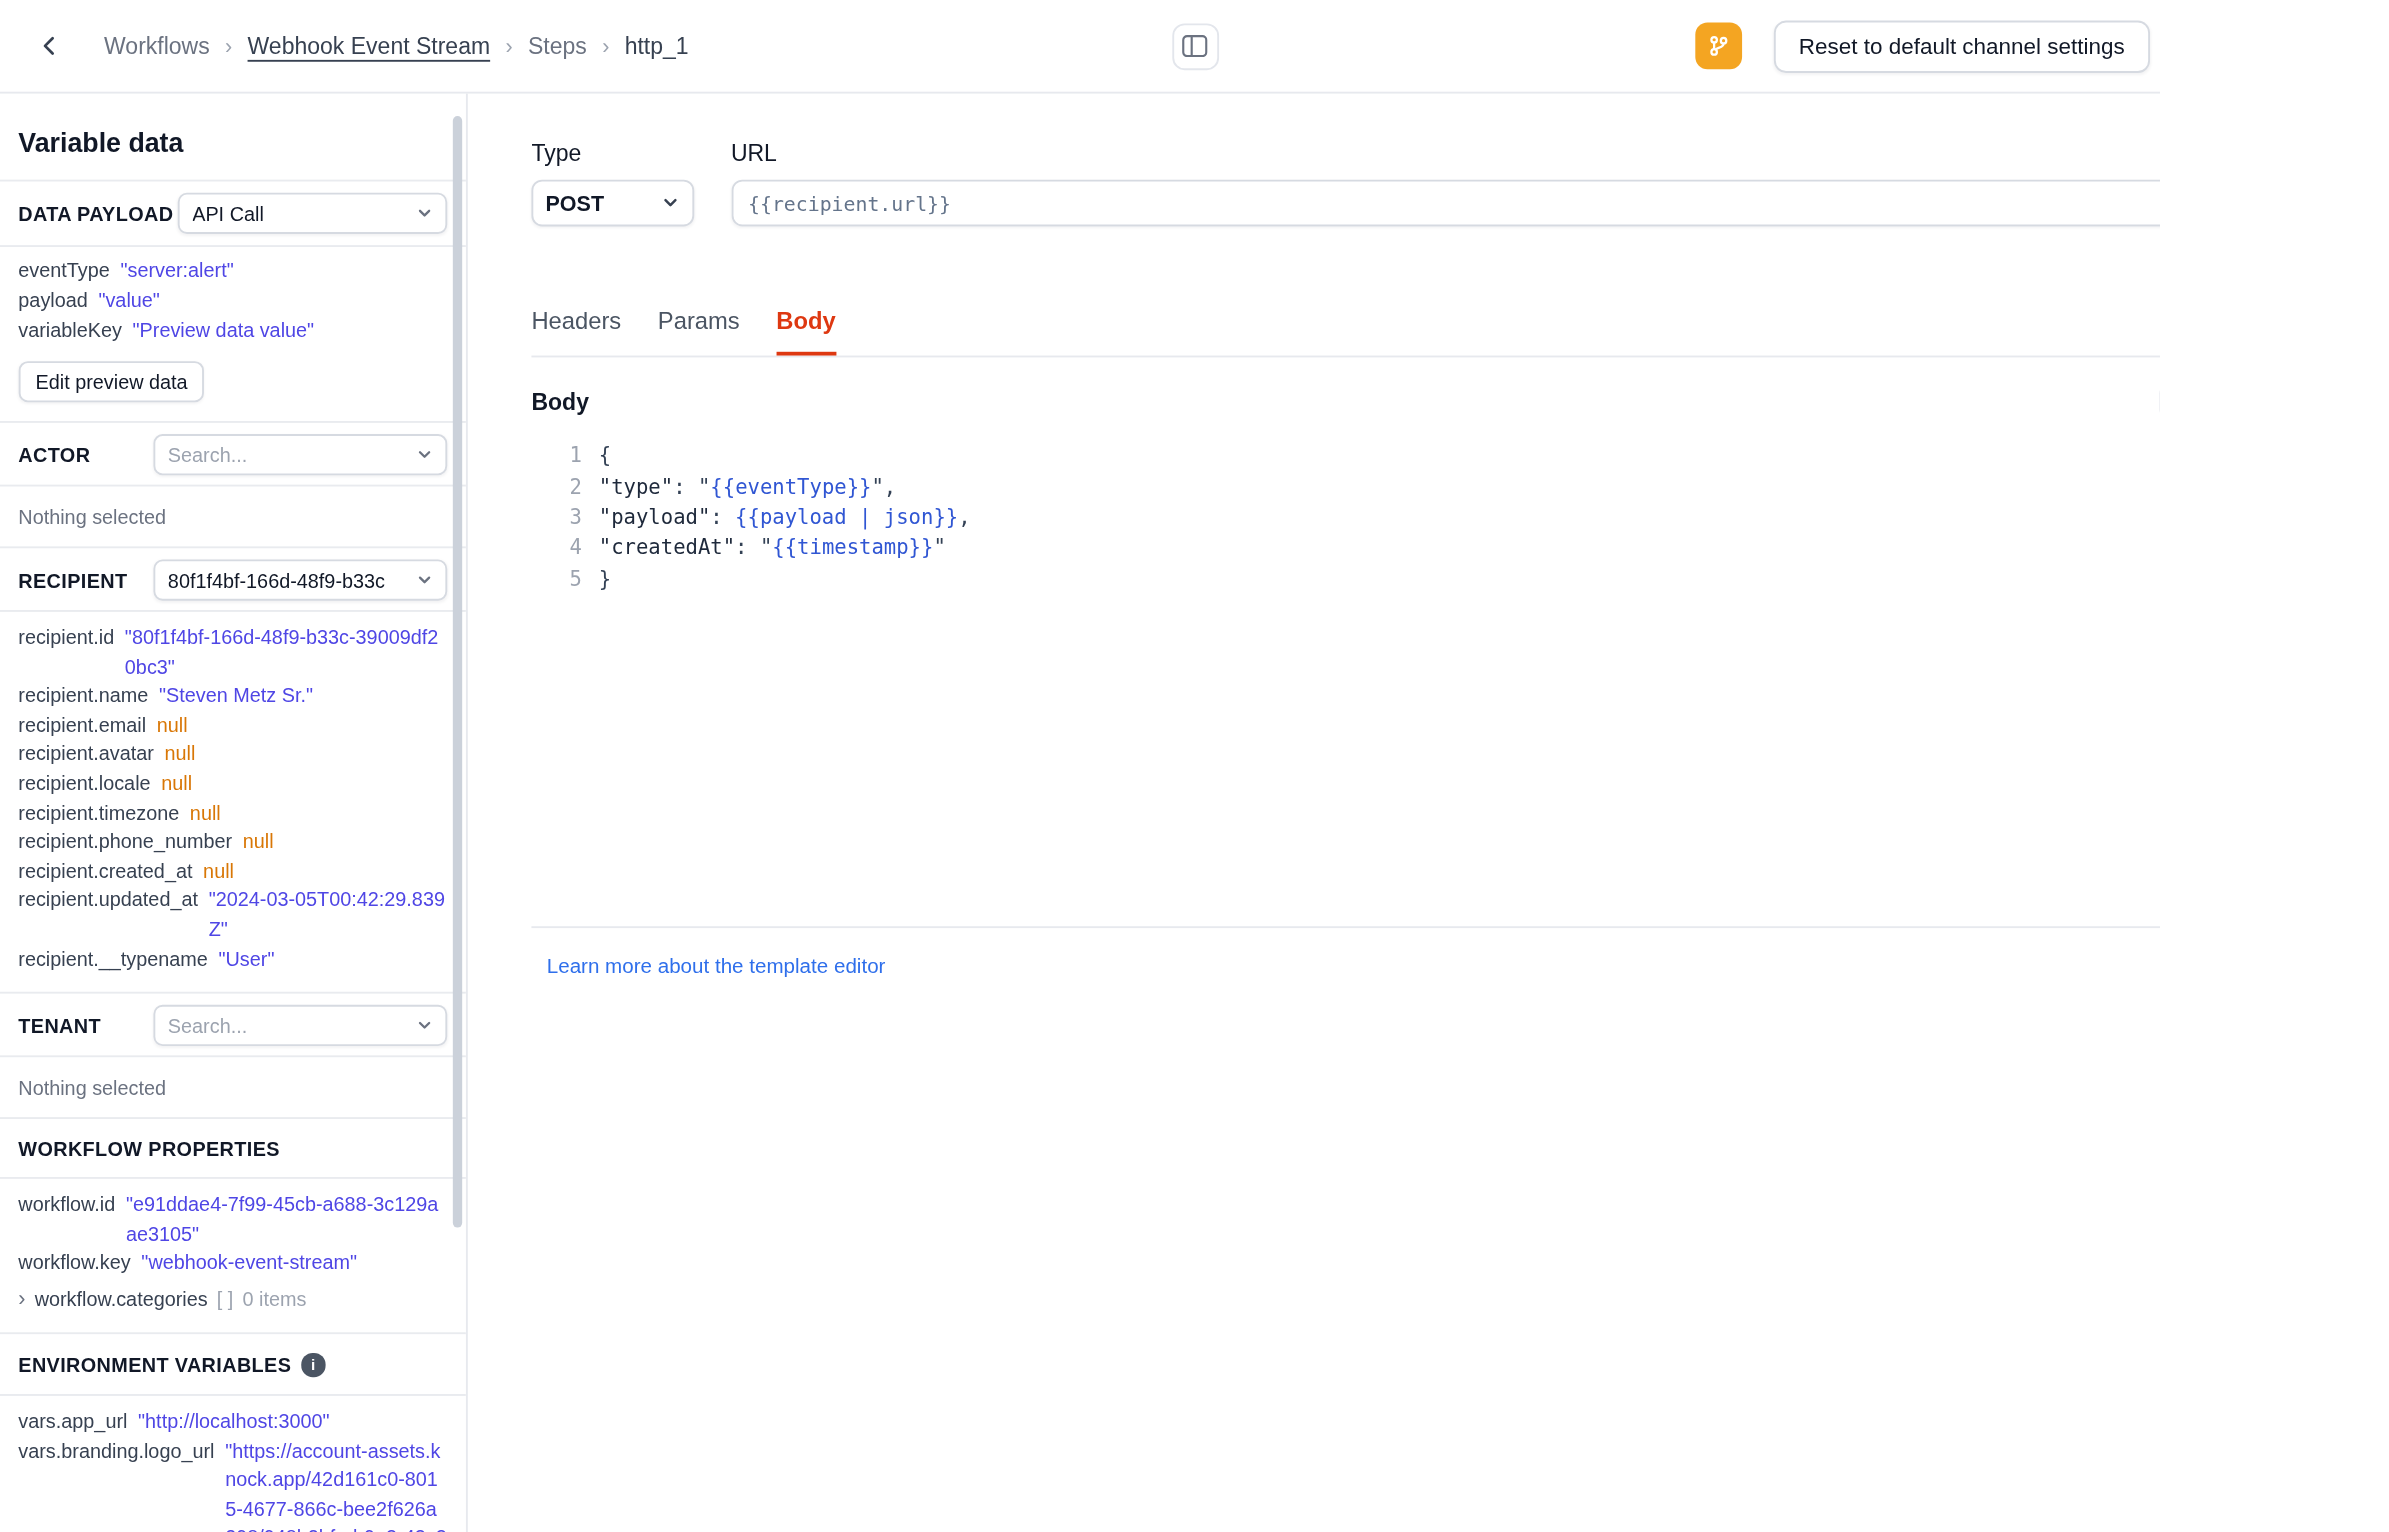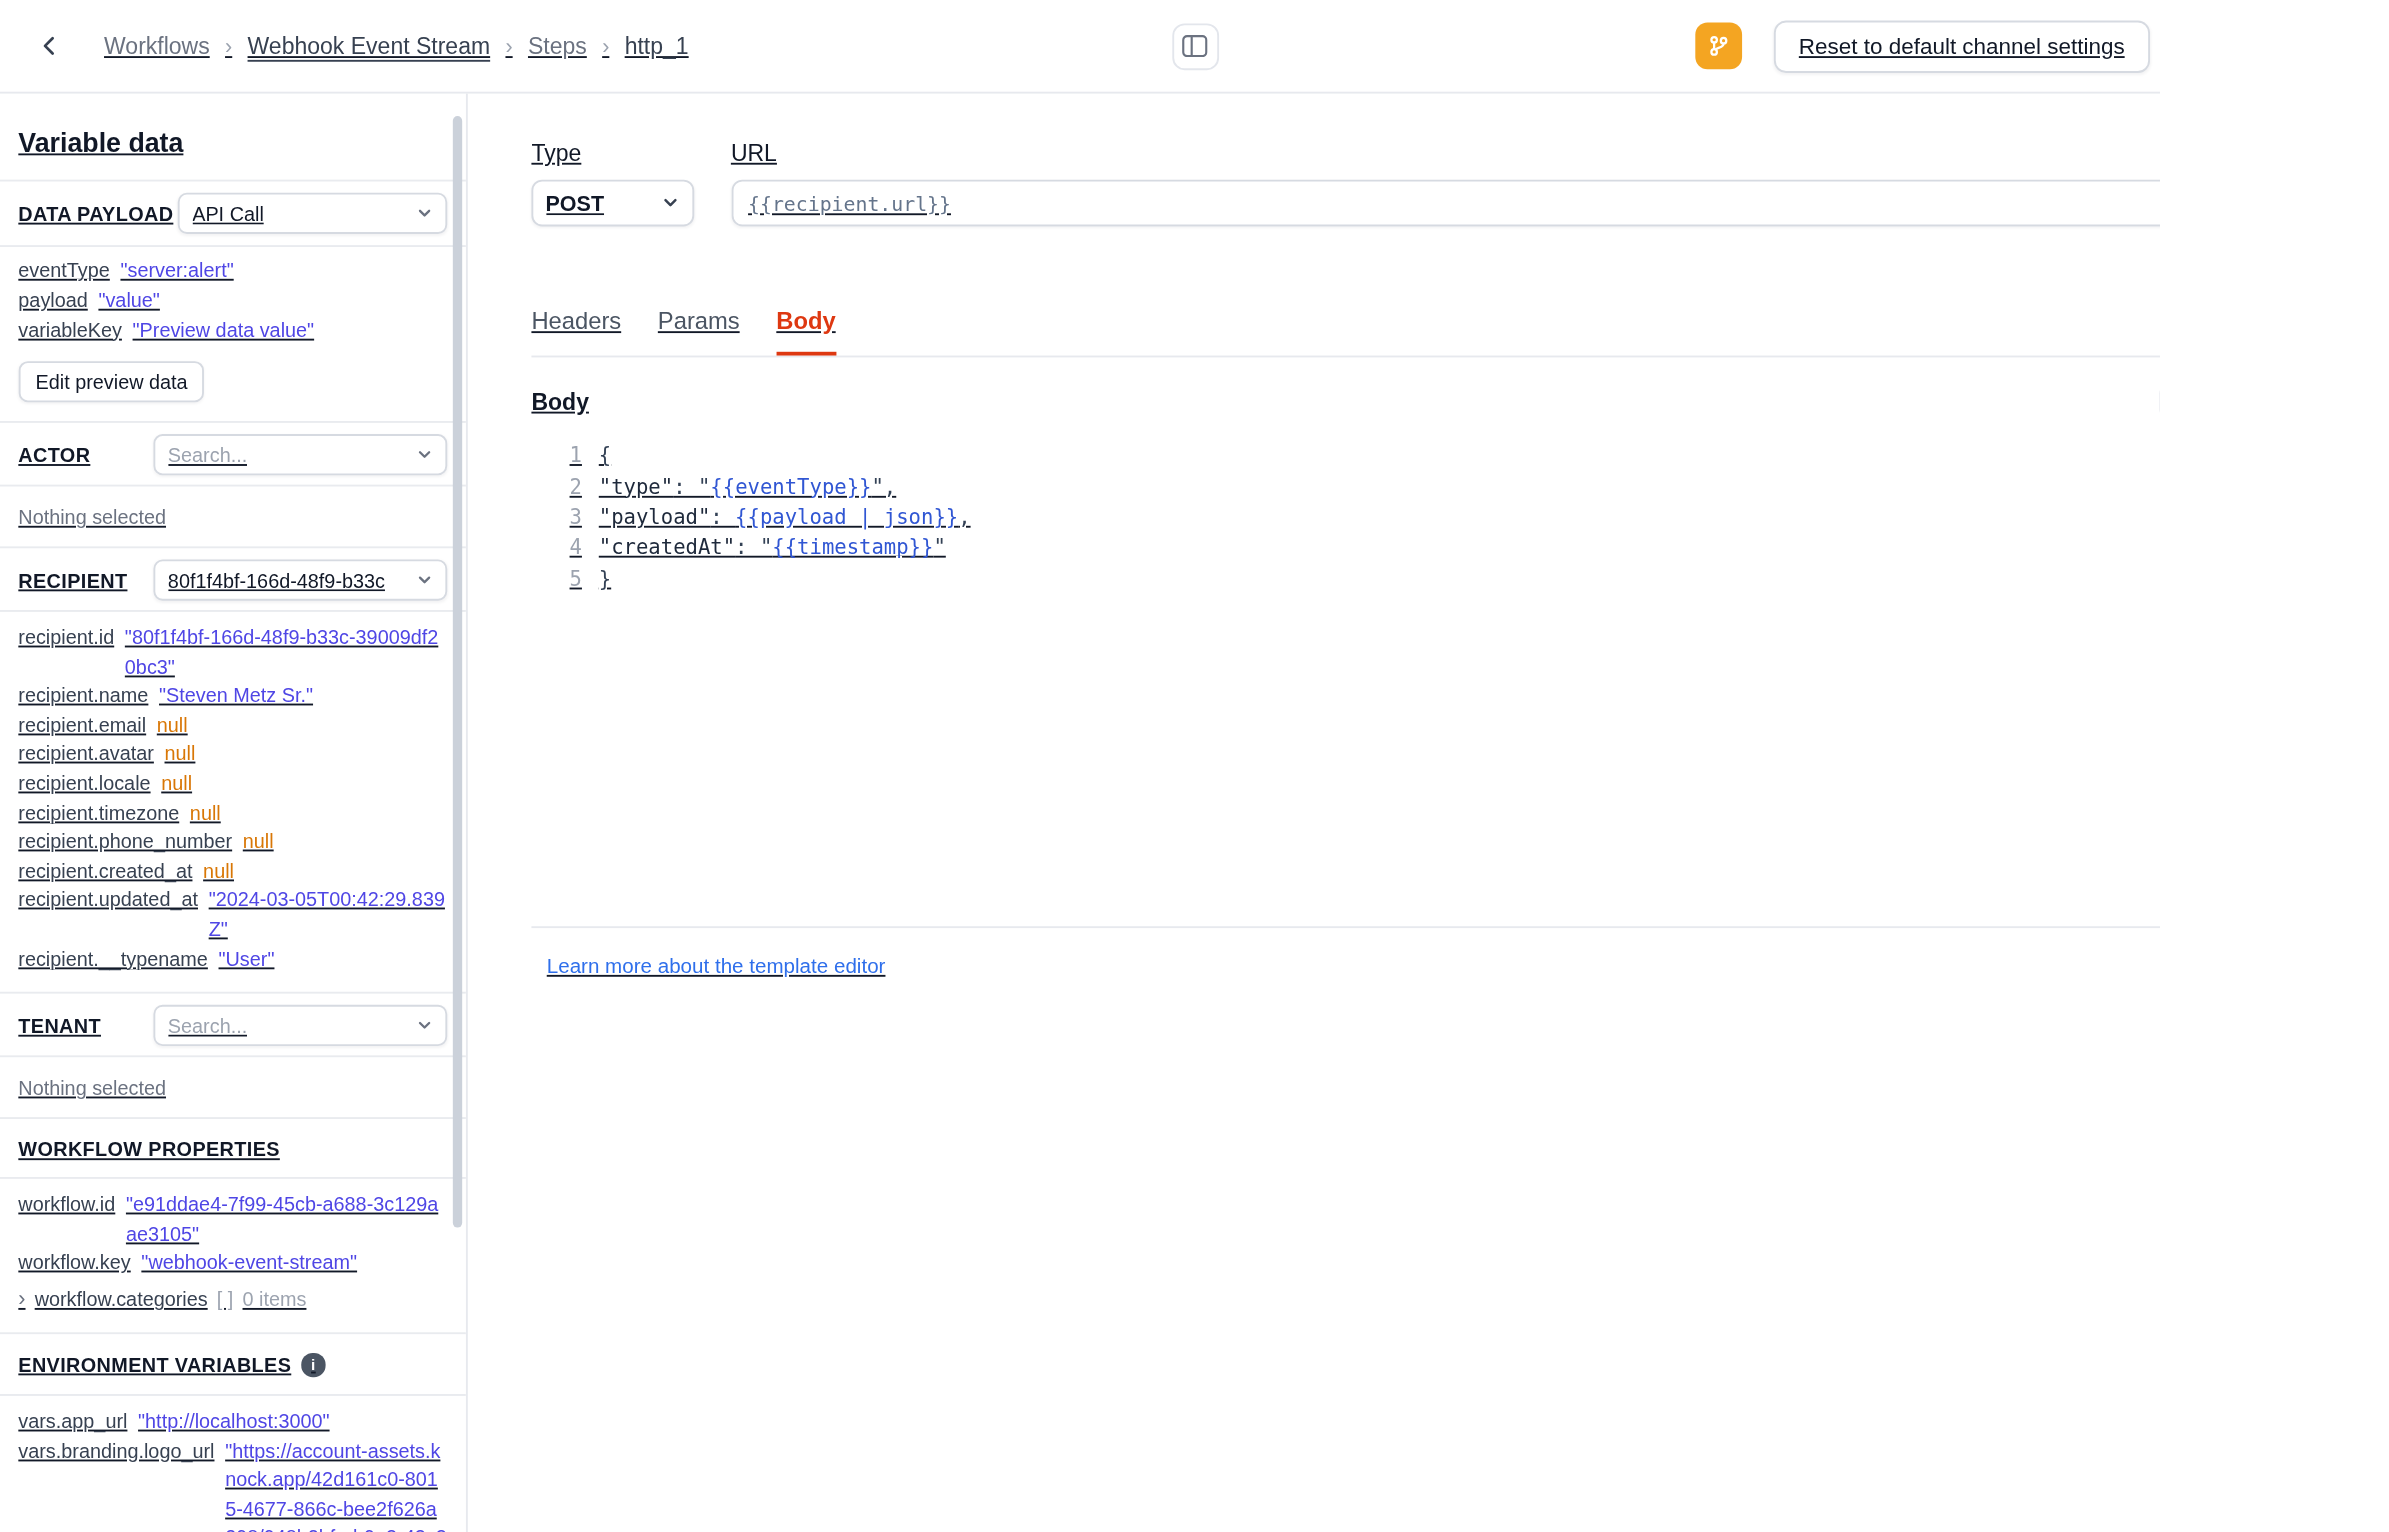--- a/index.html
+++ b/index.html
@@ -1,18 +1,18 @@
 <!DOCTYPE html>
 <html style="--accent-red: #DE3811; --amber: #F4A522; --link-blue: #2F6FEB; --string-color: #4F46E5; --null-color: #D97706; --liquid-blue: #3056D3; --save-disabled-bg: #F4A396;font-size:13px"><head>
 <meta charset="utf-8">
 <style>
   *{box-sizing:border-box;margin:0;padding:0;}
   html,body{background:#fff;}
   body{font-family:"Liberation Sans",sans-serif;color:#111827;}
-  .viewport{width:2160px;height:1532px;overflow:hidden;position:relative;background:#fff;text-decoration:underline;}
+  .viewport{width:2160px;height:1532px;overflow:hidden;position:relative;background:#fff;}
   .scale{width:1277px;height:819px;transform:scale(1.8712);transform-origin:0 0;background:#fff;}
 
   
   .topbar{height:50px;border-bottom:0.8px solid #E7E9EE;display:flex;align-items:center;padding:0 10.6px 0 14px;position:relative;}
   .back-btn{width:24.6px;height:24.6px;border:none;background:transparent;border-radius:6.5px;display:flex;align-items:center;justify-content:center;cursor:pointer;flex-shrink:0;}
   .breadcrumb{margin-left:17px;display:flex;align-items:center;gap:8.2px;font-size:12.3px;white-space:nowrap;}
   .crumb.muted{color:#6B7280;}
   .crumb.link{color:#374151;text-decoration:underline;text-underline-offset:2.5px;cursor:pointer;}
   .crumb.current{color:#374151;}
   .crumb-sep{color:#9CA3AF;font-size:11.5px;}

